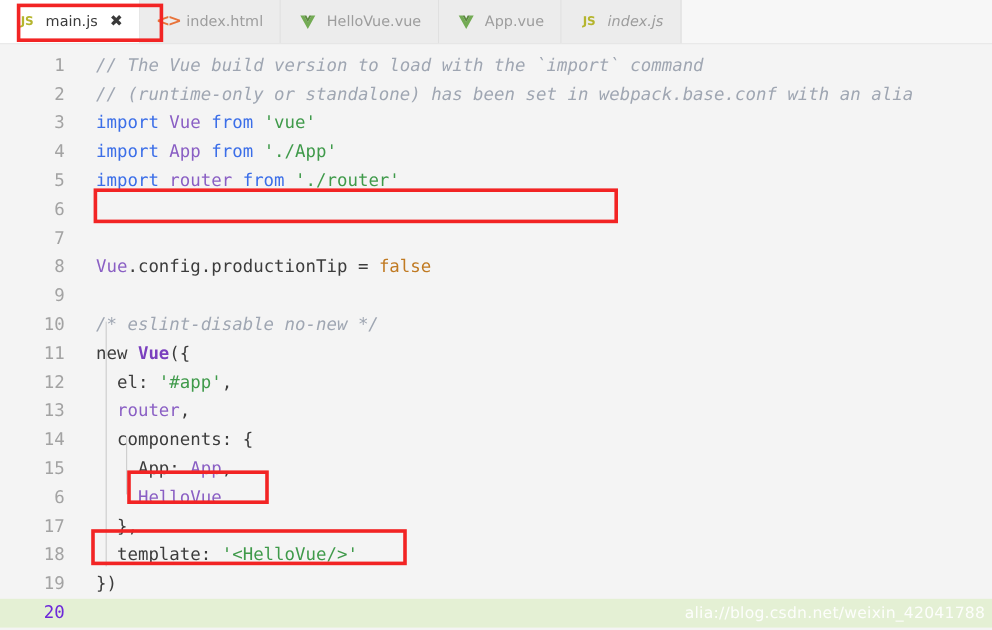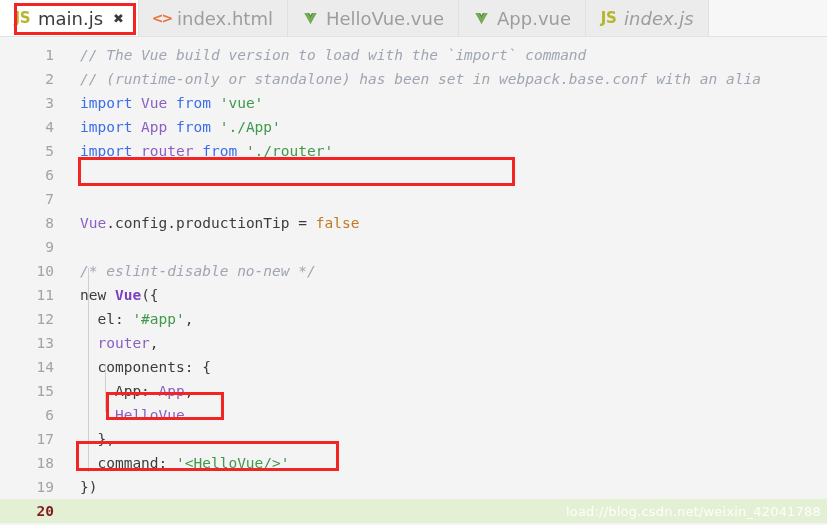--- a/index.html
+++ b/index.html
@@ -54,34 +54,34 @@
     display: inline-flex;
     align-items: center;
     justify-content: center;
     width: 17px;
     height: 17px;
     margin-right: 7px;
     flex: 0 0 auto;
   }
   .icon-js {
     font-family: "DejaVu Sans", sans-serif;
-    font-size: 15px;
+    font-size: 10px;
     font-weight: bold;
     color: #b5b52e;
     letter-spacing: -0.3px;
   }
   .icon-html {
     font-family: "DejaVu Sans", sans-serif;
     font-size: 14px;
     font-weight: bold;
     color: #e8733a;
     letter-spacing: -2px;
   }
   .tab-label {
-    font-size: 18px;
+    font-size: 12px;
     color: #9d9d9d;
     font-family: "DejaVu Sans", sans-serif;
   }
   .tab.active .tab-label {
     color: #3b3b3b;
   }
   .tab.italic .tab-label {
     font-style: italic;
   }
   .tab-close {
@@ -129,22 +129,21 @@
     position: absolute;
     left: 0;
     top: 0;
     width: 54px;
     text-align: right;
     color: #a3a3a3;
     font-family: "DejaVu Sans Mono", monospace;
     font-size: 14.5px;
   }
   .line.current .ln {
-    color: #7f1d1d;
-    font-weight: bold;
+    color: #6d28d9;
   }
   .code {
     position: absolute;
     left: 80px;
     top: 0;
     white-space: pre;
   }
 
   
   .c-comment { color: #9fa6b2; font-style: italic; }
@@ -242,29 +241,29 @@
         <div class="line"><span class="ln">8</span><span class="code"><span class="c-ident">Vue</span><span class="c-plain">.config.productionTip </span><span class="c-plain">= </span><span class="c-const">false</span></span></div>
         <div class="line"><span class="ln">9</span><span class="code"></span></div>
         <div class="line"><span class="ln">10</span><span class="code"><span class="c-comment">/* eslint-disable no-new */</span></span></div>
         <div class="line"><span class="ln">11</span><span class="code"><span class="c-plain">new </span><span class="c-identb">Vue</span><span class="c-plain">({</span></span></div>
         <div class="line"><span class="ln">12</span><span class="code"><span class="c-plain">  el: </span><span class="c-string">'#app'</span><span class="c-plain">,</span></span></div>
         <div class="line"><span class="ln">13</span><span class="code"><span class="c-plain">  </span><span class="c-ident">router</span><span class="c-plain">,</span></span></div>
         <div class="line"><span class="ln">14</span><span class="code"><span class="c-plain">  components: {</span></span></div>
         <div class="line"><span class="ln">15</span><span class="code"><span class="c-plain">    App: </span><span class="c-ident">App</span><span class="c-plain">,</span></span></div>
         <div class="line"><span class="ln">6</span><span class="code"><span class="c-plain">    </span><span class="c-ident">HelloVue</span></span></div>
         <div class="line"><span class="ln">17</span><span class="code"><span class="c-plain">  },</span></span></div>
-        <div class="line"><span class="ln">18</span><span class="code"><span class="c-plain">  command: </span><span class="c-string">'&lt;HelloVue/&gt;'</span></span></div>
+        <div class="line"><span class="ln">18</span><span class="code"><span class="c-plain">  template: </span><span class="c-string">'&lt;HelloVue/&gt;'</span></span></div>
         <div class="line"><span class="ln">19</span><span class="code"><span class="c-plain">})</span></span></div>
         <div class="line current"><span class="ln">20</span><span class="code"></span></div>
         <div class="guide" style="left: 88px; top: 231px; height: 204px;"></div>
         <div class="guide" style="left: 105px; top: 327px; height: 48px;"></div>
       </div>
   </div>
 
   <div id="annotation-layer">
       <div class="redbox" style="left: 14px; top: 3px; width: 122px; height: 32px; border-color: rgb(242, 36, 36);"></div>
       <div class="redbox" style="left: 78px; top: 157px; width: 437px; height: 29px; border-color: rgb(242, 36, 36);"></div>
       <div class="redbox" style="left: 106px; top: 392px; width: 118px; height: 28px; border-color: rgb(242, 36, 36);"></div>
       <div class="redbox" style="left: 76px; top: 441px; width: 263px; height: 30px; border-color: rgb(242, 36, 36);"></div>
     </div>
 
-  <div id="watermark">load://blog.csdn.net/weixin_42041788</div>
+  <div id="watermark">alia://blog.csdn.net/weixin_42041788</div>
 </div>
 
 </body></html>

